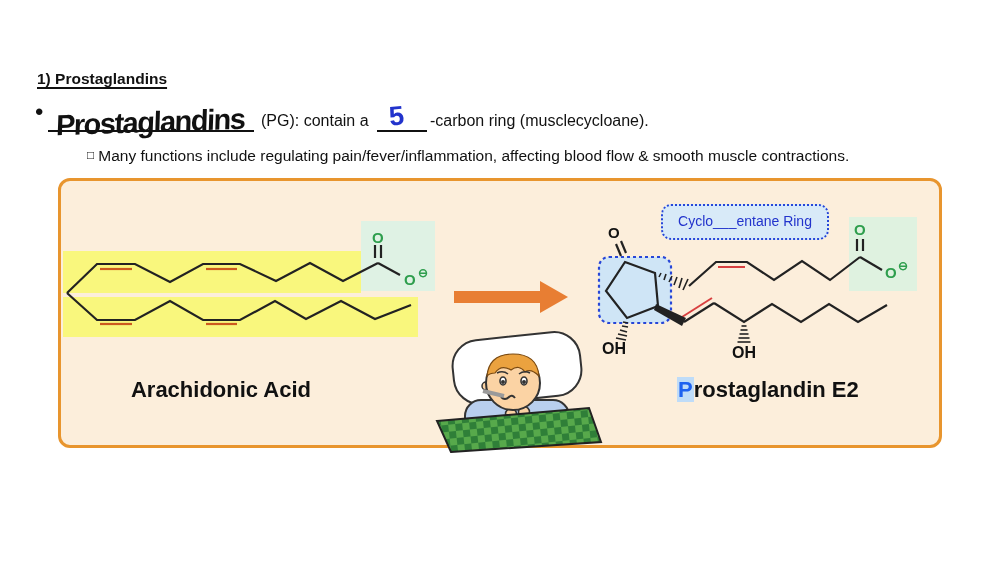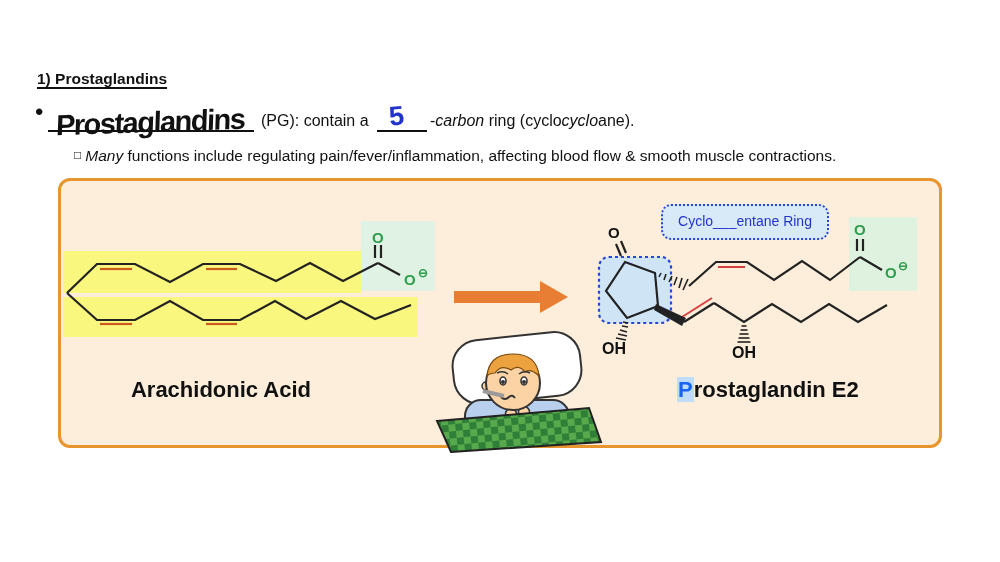--- a/index.html
+++ b/index.html
@@ -13,22 +13,22 @@
     text-decoration:underline;text-decoration-thickness:2px;text-underline-offset:3px;text-align:center;}
   .bullet-dot{left:35px;top:100px;font-size:24px;line-height:24px;}
   .blank1{left:48px;top:84px;width:206px;height:46px;border-bottom:2px solid #111;}
   .handwritten{position:absolute;left:8px;bottom:-9px;font-size:29px;font-weight:600;
     letter-spacing:-1.5px;transform:rotate(-2deg) skewX(-4deg);white-space:nowrap;}
   .pg-text{left:261px;top:112px;font-size:16px;}
   .blank2{left:377px;top:94px;width:50px;height:36px;border-bottom:2px solid #111;}
   .hand-num{position:absolute;left:12px;bottom:-2px;font-size:27px;font-weight:600;
     color:#2233cc;transform:rotate(-6deg);}
   .carbon-text{left:430px;top:112px;font-size:16px;}
-  .ital{font-style:italic;text-align:center;}
-  .sub-bullet{left:74px;top:147px;font-size:15.5px;}
+  .ital{text-align:center;}
+  .sub-bullet{left:87px;top:147px;font-size:15.5px;}
   .sq{font-size:12px;vertical-align:2px;padding-right:4px;}
   
   .panel{left:58px;top:178px;width:884px;height:270px;box-sizing:border-box;
     border:3px solid #E8952E;border-radius:12px;background:#FCEEDB;}
   .mol-label{font-size:22px;font-weight:bold;color:#111;white-space:nowrap;}
   .label-left{left:10px;top:196px;width:300px;text-align:center;}
   .label-right{left:588px;top:196px;padding-left:28px;}
   .p-blue{color:#1E62F0;background:#BFDCF8;padding:0 1px;}
   .callout{left:600px;top:23px;width:164px;height:32px;border:2px dotted #2746D8;
     border-radius:10px;background:#D8EAF8;color:#2233cc;font-size:14px;
@@ -40,21 +40,21 @@
 <div class="abs heading">1) Prostaglandins</div>
 
 <div class="abs bullet-dot">•</div>
 <div class="abs blank1">
   <span class="handwritten">Prostaglandins</span>
 </div>
 <div class="abs pg-text">(PG): contain a</div>
 <div class="abs blank2">
   <span class="hand-num">5</span>
 </div>
-<div class="abs carbon-text"><span>-</span><span class="ital">carbon</span><span> ring (cyclo</span><span class="ital">cyclo</span><span>ane).</span></div>
+<div class="abs carbon-text"><span>-</span><span class="ital">carbon</span><span> ring (muscle</span><span class="ital">cyclo</span><span>ane).</span></div>
 
 <div class="abs sub-bullet"><span class="sq">□</span><span class="ital">Many</span><span> functions include regulating pain/fever/inflammation, affecting blood flow &amp; smooth muscle contractions.</span></div>
 
 <div class="abs panel">
 
   <svg class="abs" style="left:2px;top:32px;" width="390" height="150" viewBox="0 0 390 150">
     <rect x="298" y="8" width="74" height="70" fill="#DFF2E4"></rect>
     <rect x="0" y="38" width="298" height="42" fill="#F9F77D"></rect>
     <rect x="0" y="84" width="355" height="40" fill="#F9F77D"></rect>
     <g stroke="#222" stroke-width="2.2" fill="none">

